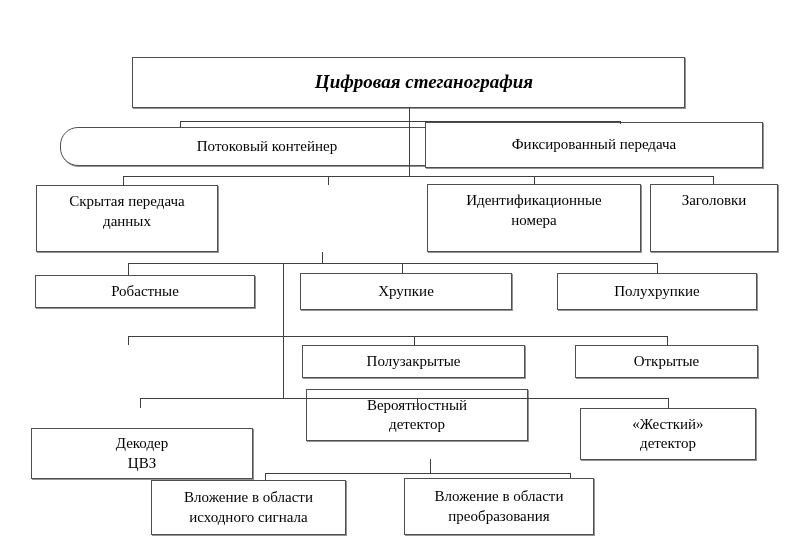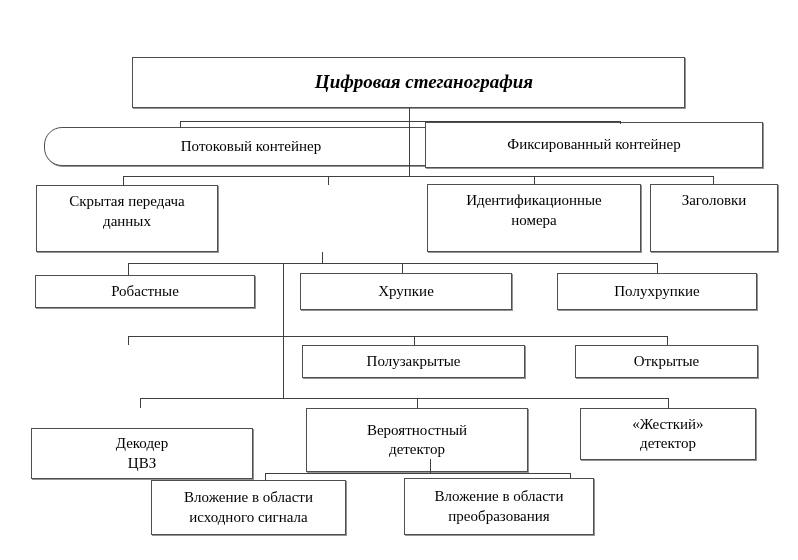--- a/index.html
+++ b/index.html
@@ -25,39 +25,39 @@
   .hline{position:absolute; height:1px; background:var(--line);}
   .vline{position:absolute; width:1px; background:var(--line);}
 </style>
 </head>
 <body>
 
 <div id="canvas">
 
   <div class="box title-box" style="left:132px;top:57px;width:553px;height:51px;padding-left:31px;">Цифровая стеганография</div>
 
-  <div class="box" style="left:44px;top:127px;width:414px;height:39px;border-radius:18px;">Потоковый контейнер</div>
-  <div class="box" style="left:425px;top:122px;width:338px;height:46px;">Фиксированный контейнер</div>
+  <div class="box" style="left:60px;top:127px;width:414px;height:39px;border-radius:18px;">Потоковый контейнер</div>
+  <div class="box" style="left:425px;top:122px;width:338px;height:46px;">Фиксированный передача</div>
 
   <div class="box top-align" style="left:36px;top:185px;width:182px;height:67px;">Скрытая передача
 данных</div>
   <div class="box top-align" style="left:427px;top:184px;width:214px;height:68px;">Идентификационные
 номера</div>
   <div class="box top-align" style="left:650px;top:184px;width:128px;height:68px;">Заголовки</div>
 
   <div class="box" style="left:35px;top:275px;width:220px;height:33px;">Робастные</div>
   <div class="box" style="left:300px;top:273px;width:212px;height:37px;">Хрупкие</div>
   <div class="box" style="left:557px;top:273px;width:200px;height:37px;">Полухрупкие</div>
 
   <div class="box" style="left:302px;top:345px;width:223px;height:33px;">Полузакрытые</div>
   <div class="box" style="left:575px;top:345px;width:183px;height:33px;">Открытые</div>
 
   <div class="box" style="left:31px;top:428px;width:222px;height:51px;">Декодер
 ЦВЗ</div>
-  <div class="box" style="left:306px;top:408px;width:222px;height:64px;">Вероятностный
+  <div class="box" style="left:306px;top:389px;width:222px;height:52px;">Вероятностный
 детектор</div>
   <div class="box" style="left:580px;top:408px;width:176px;height:52px;">«Жесткий»
 детектор</div>
 
   <div class="box" style="left:151px;top:480px;width:195px;height:55px;">Вложение в области
 исходного сигнала</div>
   <div class="box" style="left:404px;top:478px;width:190px;height:57px;">Вложение в области
 преобразования</div>
 
   <div class="vline" style="left:409px;top:108px;height:68px;"></div>

